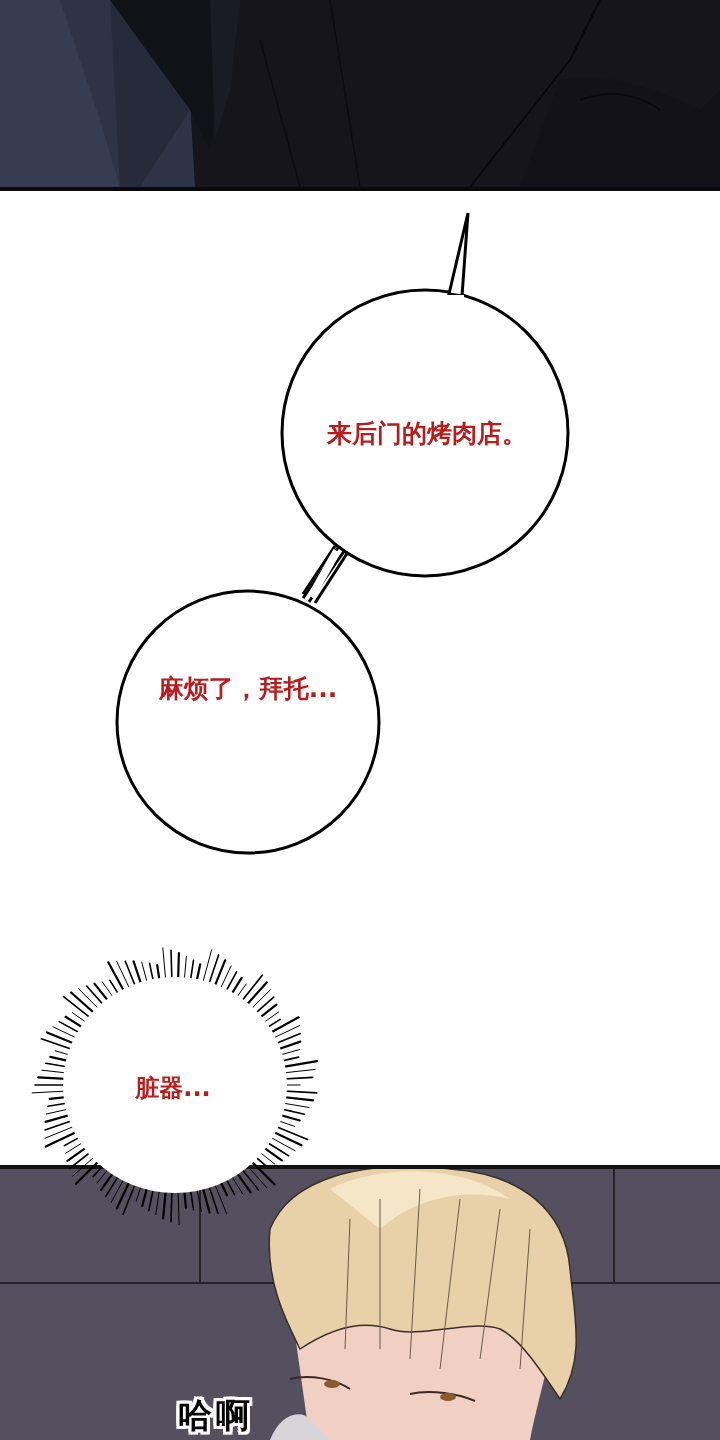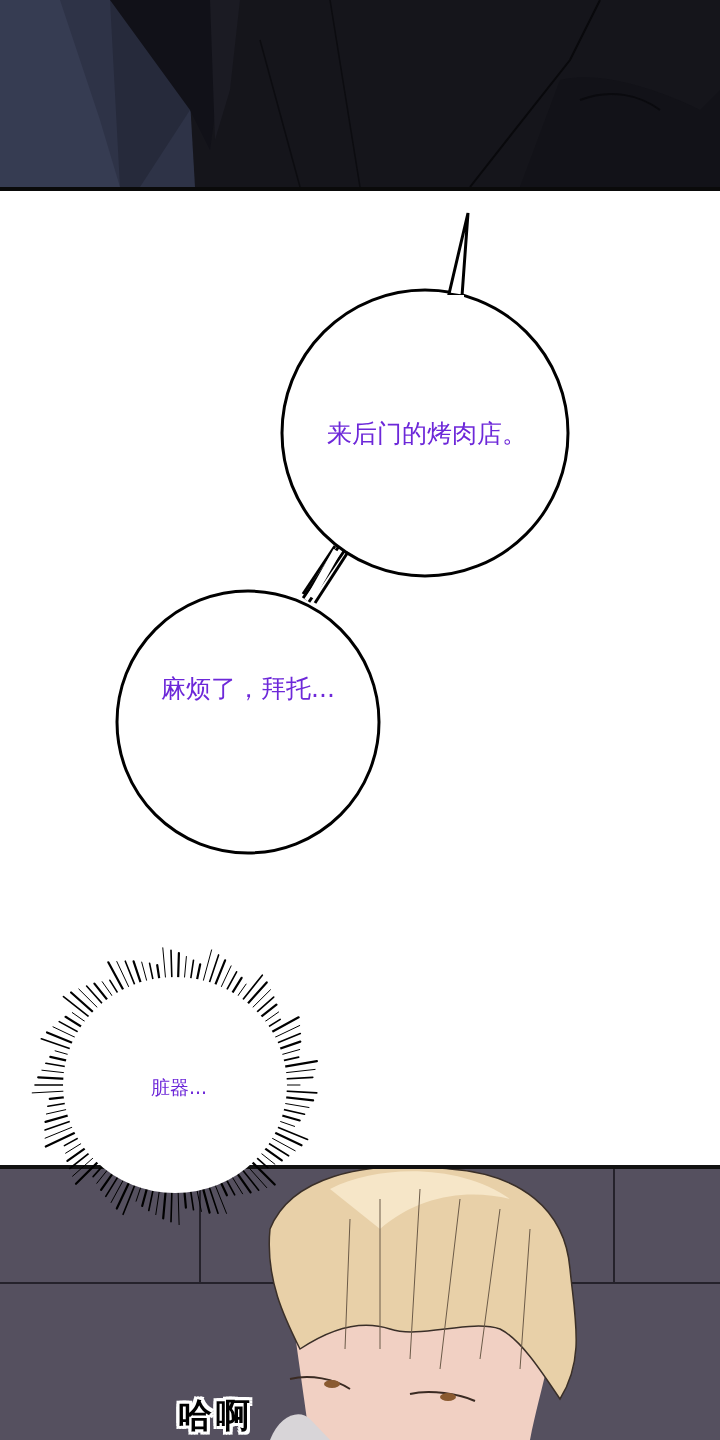--- a/index.html
+++ b/index.html
@@ -4,21 +4,21 @@
 <style>
   html, body { margin:0; padding:0; }
   body { width:720px; height:1440px; overflow:hidden; background:#fff; position:relative;
          font-family: "DejaVu Sans", sans-serif; }
   .abs { position:absolute; }
   #top-panel { left:0; top:0; width:720px; height:187px; background:#16161c; overflow:hidden; }
   #top-border { left:0; top:187px; width:720px; height:4px; background:#0a0a0a; }
   #mid { left:0; top:191px; width:720px; height:975px; background:#fff; }
   #bottom-border { left:0; top:1165px; width:720px; height:4px; background:#111; }
   #bottom-panel { left:0; top:1169px; width:720px; height:271px; background:#55505f; overflow:hidden; }
-  .bubble-text { position:absolute; color:#6d28d9; font-size:25px; white-space:nowrap; transform:translate(-50%,-50%); font-weight:400;}
+  .bubble-text { position:absolute; color:#b91c1c; font-size:25px; white-space:nowrap; transform:translate(-50%,-50%); font-weight:700;}
   .sfx { position:absolute; color:#000; font-size:34px; font-weight:bold; white-space:nowrap;
          text-shadow: -3px -3px 0 #fff, 3px -3px 0 #fff, -3px 3px 0 #fff, 3px 3px 0 #fff, 0 3px 0 #fff, 0 -3px 0 #fff, 3px 0 0 #fff, -3px 0 0 #fff; letter-spacing:4px;}
 </style>
 </head>
 <body>
 
 <div id="top-panel" class="abs">
   <svg width="720" height="187" viewBox="0 0 720 187">
     <rect width="720" height="187" fill="#15151b"></rect>
     <path d="M0 0 L110 0 L190 100 L195 187 L0 187 Z" fill="#2e3347"></path>
@@ -190,15 +190,15 @@
       <line x1="242.5" y1="109.1" x2="280.3" y2="93.6" stroke-width="1.6"></line>
       <line x1="244.5" y1="114.0" x2="280.3" y2="101.6" stroke-width="2.2"></line>
       <line x1="246.2" y1="119.0" x2="279.7" y2="109.5" stroke-width="1.0"></line>
       <line x1="247.5" y1="124.1" x2="278.7" y2="117.1" stroke-width="1.6"></line>
       <line x1="248.6" y1="129.3" x2="296.9" y2="121.2" stroke-width="2.2"></line>
       <line x1="249.4" y1="134.5" x2="295.1" y2="129.4" stroke-width="1.0"></line>
       <line x1="249.8" y1="139.7" x2="292.8" y2="137.4" stroke-width="1.6"></line>
     </g>
   <ellipse cx="155" cy="145" rx="112" ry="108" fill="#fff"></ellipse>
 </svg>
-<div class="bubble-text" style="left:179px;top:1088px;font-size:19px">脏器...</div>
+<div class="bubble-text" style="left:173px;top:1088px;font-size:24px">脏器...</div>
 
 <div class="sfx" style="left:178px;top:1393px">哈啊</div>
 
 </body></html>

